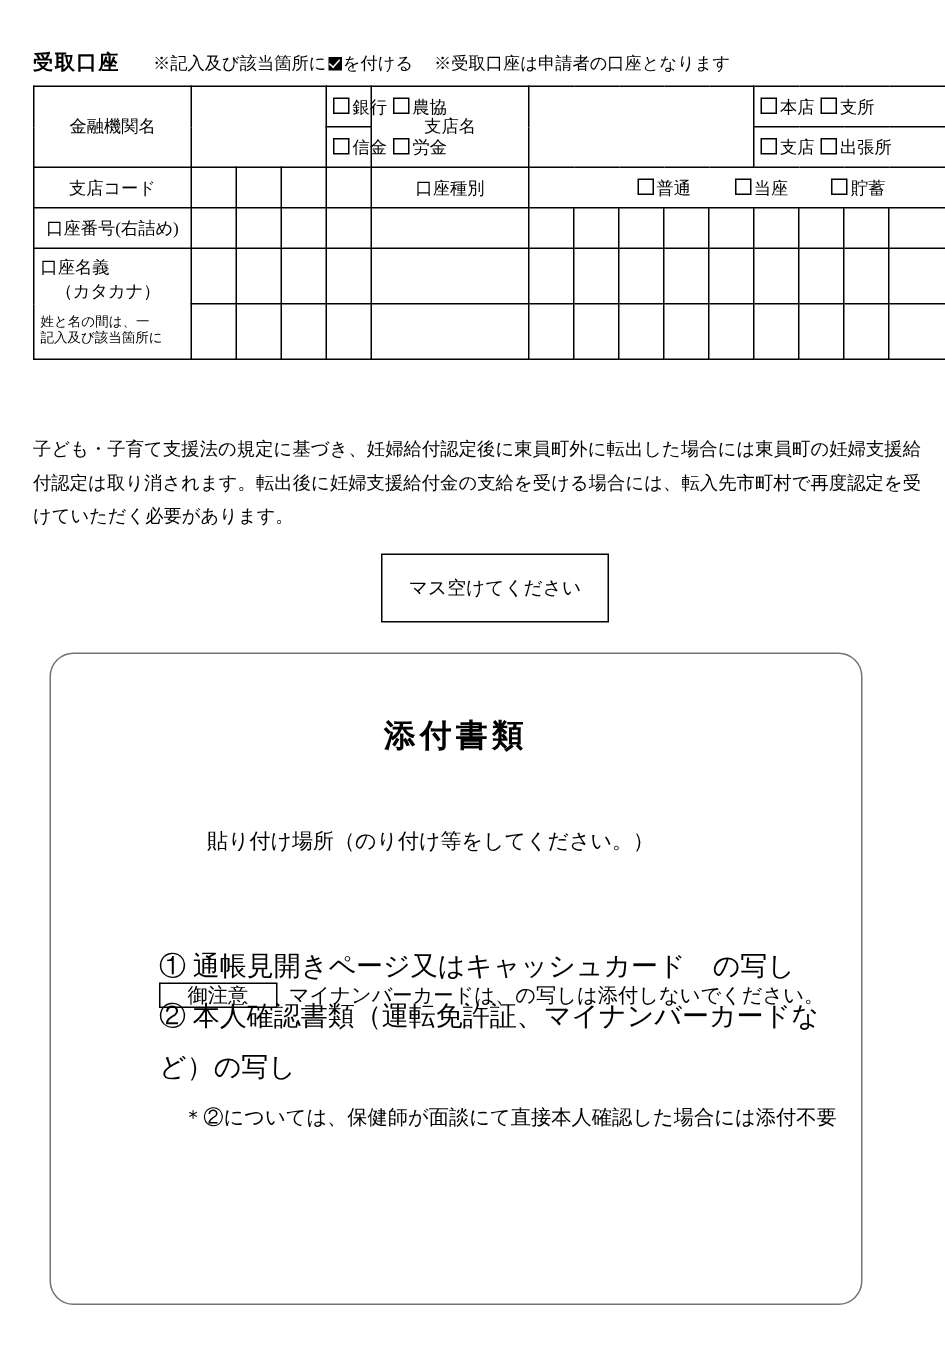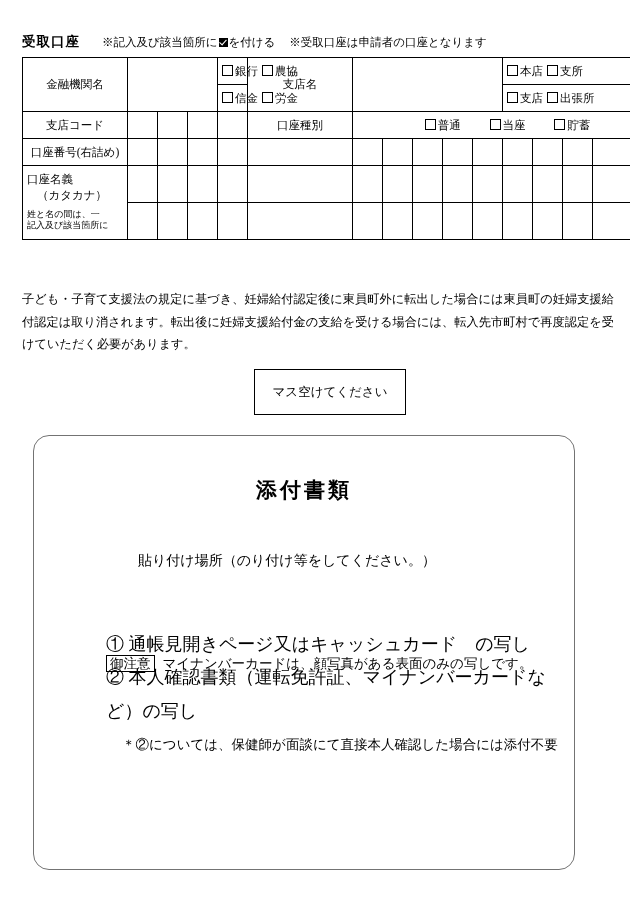--- a/index.html
+++ b/index.html
@@ -164,21 +164,21 @@
   }
   .attach-caution {
     position: absolute;
     left: 72px;
     top: 216px;
     font-size: 13.5px;
     line-height: 1.85;
   }
   .caution-tag {
     border: 1px solid #000;
-    padding: 0 3px;
+    padding: 0 18px;
     margin-right: 8px;
   }
   .attach-foot {
     position: absolute;
     left: 88px;
     top: 300px;
     font-size: 13.5px;
   }
 </style>
 </head>
@@ -314,17 +314,17 @@
 
 <div class="attach-box">
   <div class="attach-title">添付書類</div>
   <div class="attach-sub">貼り付け場所（のり付け等をしてください。）</div>
   <div class="attach-list">
     <div>① 通帳見開きページ又はキャッシュカード　の写し</div>
     <div>② 本人確認書類（運転免許証、マイナンバーカードなど）の写し</div>
   </div>
   <div class="attach-caution">
     <div>
-      <span class="caution-tag">御注意</span><span>マイナンバーカードは、顔写真がある表面のみの写しです。</span>
+      <span class="caution-tag">御注意</span><span>マイナンバーカードは、の写しは添付しないでください。</span>
     </div>
   </div>
   <div class="attach-foot">＊②については、保健師が面談にて直接本人確認した場合には添付不要</div>
 </div>
 
 </body></html>

